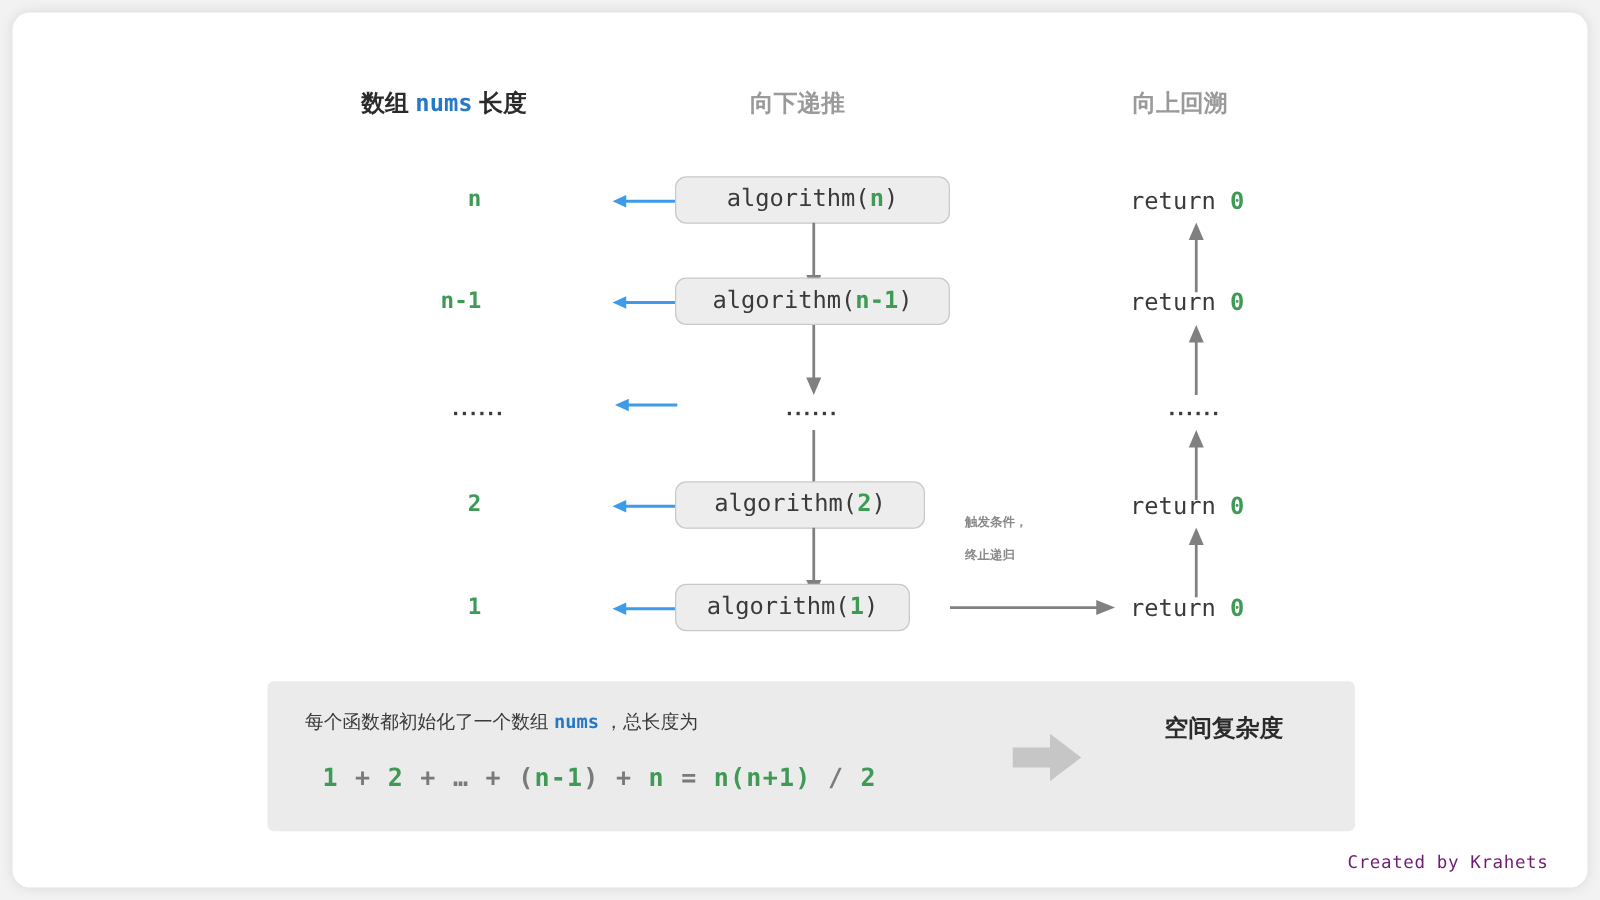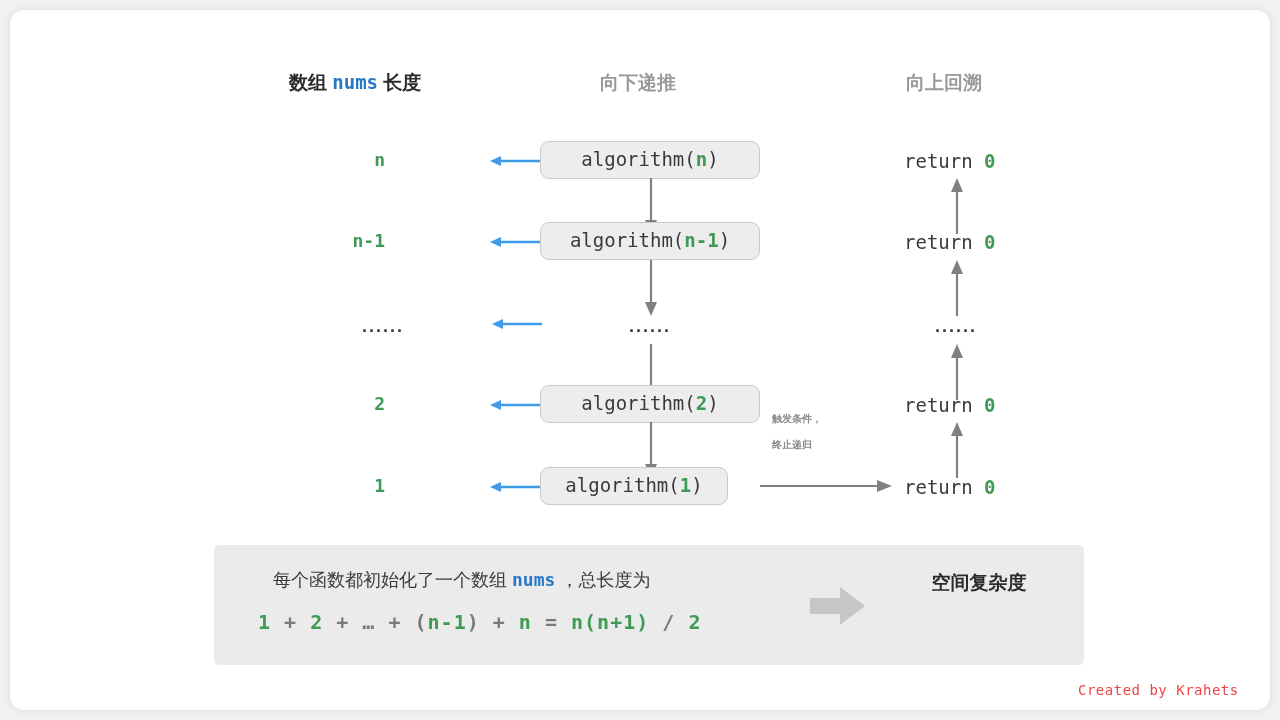--- a/index.html
+++ b/index.html
@@ -112,24 +112,23 @@
   #summary {
     position: absolute;
     left: 204px; top: 535px;
     width: 870px; height: 120px;
     background: #ebebeb;
     border-radius: 5px;
   }
   #sum-line1 {
     position: absolute;
     left: 30px; top: 23px;
-    font-size: 18px;
-    color: #3a3a3a;
-    white-space: nowrap;
-    margin-left: 29px;
+    font-size: 15px;
+    color: #3a3a3a;
+    white-space: nowrap;
   }
   #sum-line1 .kw {
     color: #2878c8;
     font-family: "DejaVu Sans Mono", "Liberation Mono", monospace;
     font-weight: bold;
   }
   #sum-line2 {
     position: absolute;
     left: 44px; top: 65px;
     font-size: 20px;
@@ -163,21 +162,21 @@
     font-weight: bold;
     color: #ed5a1c;
     white-space: nowrap;
   }
   #sum-result sup { font-size: 0.62em; }
 
   #credit {
     position: absolute;
     left: 1068px; top: 672px;
     font-size: 14px;
-    color: #ef4444;
+    color: #701a75;
     letter-spacing: 0.5px;
     white-space: nowrap;
   }
 </style>
 </head>
 <body>
 
 <div id="canvas">
 
   <div class="col-head" id="head-nums"><span>数组 </span><span class="kw">nums</span><span> 长度</span></div>
@@ -234,21 +233,21 @@
   <svg class="arrow-gray-v" style="left:936px; top:334px;" width="22" height="56">
     <line x1="11" y1="56" x2="11" y2="10" stroke="#808080" stroke-width="2.2"></line>
     <polygon points="11,0 5,14 17,14" fill="#808080"></polygon>
   </svg>
 
   <div class="len-label mono" style="left:255px; top:383px;">2</div>
   <svg class="arrow-blue" style="left:480px; top:384px;" width="56" height="22">
     <line x1="8" y1="11" x2="56" y2="11" stroke="#3d9be9" stroke-width="2.4"></line>
     <polygon points="0,11 11,6 11,16" fill="#3d9be9"></polygon>
   </svg>
-  <div class="fn-box mono" style="left:530px; top:375px; width:220px;"><span>algorithm(</span><span class="arg">2</span><span>)</span></div>
+  <div class="fn-box mono" style="left:530px; top:375px; width:200px;"><span>algorithm(</span><span class="arg">2</span><span>)</span></div>
   <div class="ret mono" style="left:894px; top:384px;"><span>return </span><span class="zero">0</span></div>
 
   <svg class="arrow-gray-v" style="left:630px; top:412px;" width="22" height="56">
     <line x1="11" y1="0" x2="11" y2="46" stroke="#808080" stroke-width="2.2"></line>
     <polygon points="11,56 5,42 17,42" fill="#808080"></polygon>
   </svg>
   <svg class="arrow-gray-v" style="left:936px; top:412px;" width="22" height="56">
     <line x1="11" y1="56" x2="11" y2="10" stroke="#808080" stroke-width="2.2"></line>
     <polygon points="11,0 5,14 17,14" fill="#808080"></polygon>
   </svg>

